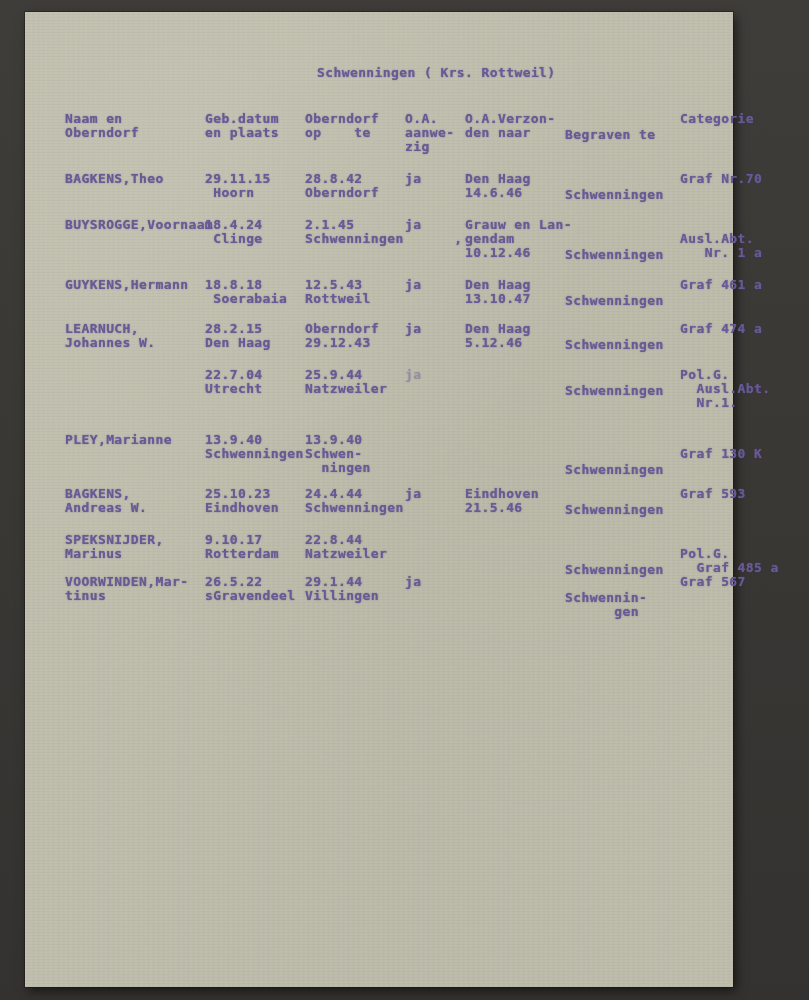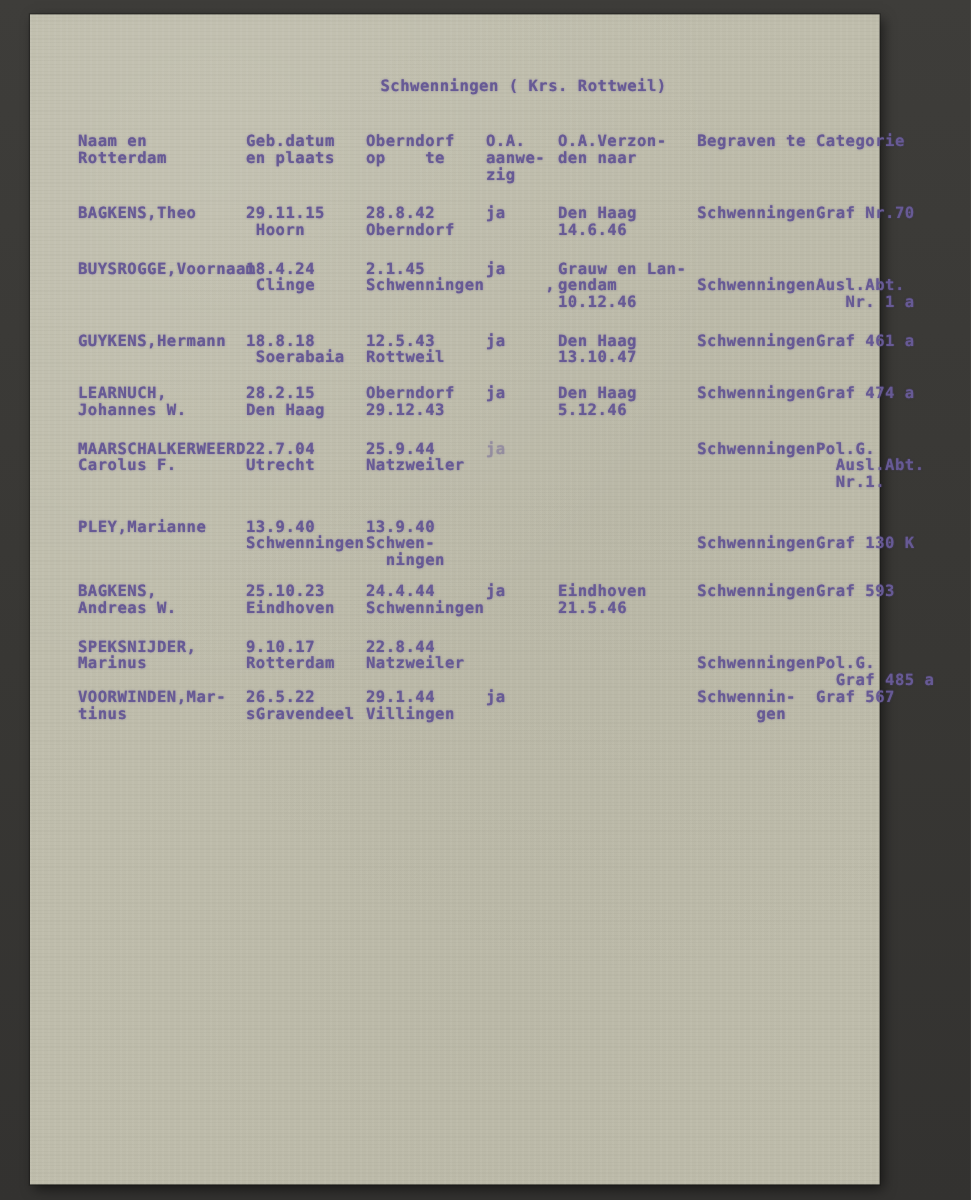--- a/index.html
+++ b/index.html
@@ -34,35 +34,35 @@
     text-shadow:0 0 1px rgba(95,80,150,.65), 0 0 2px rgba(95,80,150,.25);
   }
   .title{position:absolute;left:292px;top:54px;white-space:pre;}
   .trow{position:absolute;left:0;width:751px;height:14px;}
   .cell{position:absolute;top:0;white-space:pre;}
   .c-name{left:40px;}
   .c-geb{left:180px;}
   .c-ovl{left:280px;}
   .c-oa{left:380px;}
   .c-vz{left:440px;}
-  .c-bg{left:556px;}
+  .c-bg{left:540px;margin-top:16px;}
   .c-cat{left:655px;}
   .faint{opacity:.45;}
 </style>
 </head>
 <body>
 
 <div class="backdrop">
   <div class="paper doc-text">
 
     <div class="title">Schwenningen ( Krs. Rottweil)</div>
 
     <div class="trow" style="top:100px">
       <div class="cell c-name">Naam en
-Rotterdam</div>
+Oberndorf</div>
       <div class="cell c-geb">Geb.datum
 en plaats</div>
       <div class="cell c-ovl">Oberndorf
 op    te</div>
       <div class="cell c-oa">O.A.
 aanwe-
 zig</div>
       <div class="cell c-vz">O.A.Verzon-
 den naar</div>
       <div class="cell c-bg">Begraven te</div>
@@ -121,22 +121,20 @@
       <div class="cell c-ovl">Oberndorf
 29.12.43</div>
       <div class="cell c-oa">ja</div>
       <div class="cell c-vz">Den Haag
 5.12.46</div>
       <div class="cell c-bg">Schwenningen</div>
       <div class="cell c-cat">Graf 474 a</div>
     </div>
 
     <div class="trow" style="top:356px">
-      <div class="cell c-name">MAARSCHALKERWEERD
-Carolus F.</div>
       <div class="cell c-geb">22.7.04
 Utrecht</div>
       <div class="cell c-ovl">25.9.44
 Natzweiler</div>
       <div class="cell c-oa faint">ja</div>
       <div class="cell c-vz"></div>
       <div class="cell c-bg">Schwenningen</div>
       <div class="cell c-cat">Pol.G.
   Ausl.Abt.
   Nr.1.</div>

